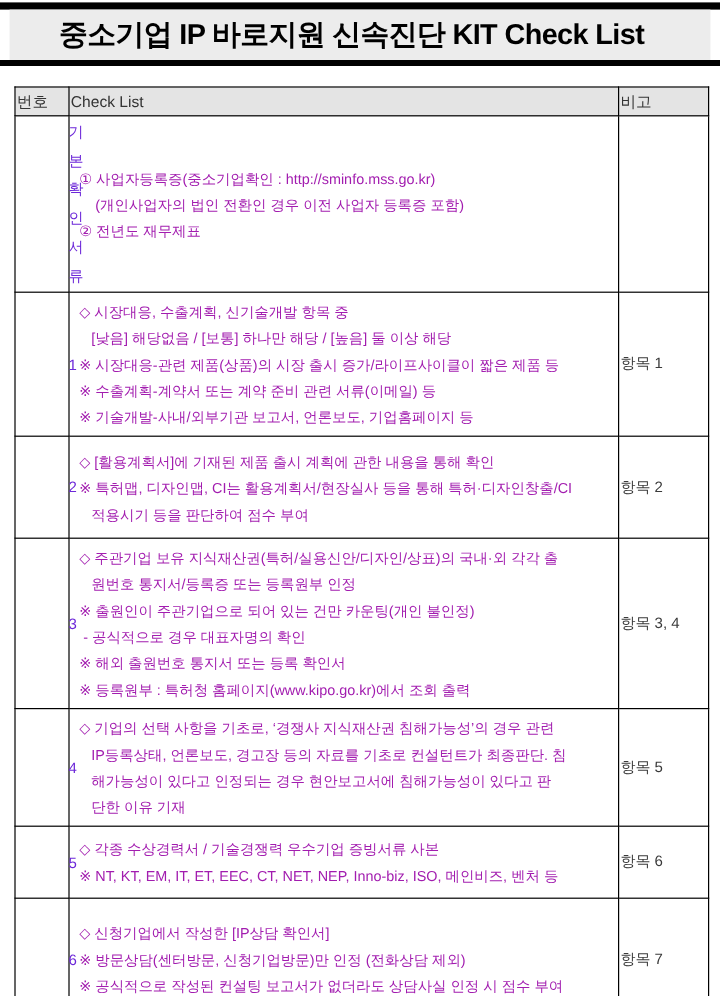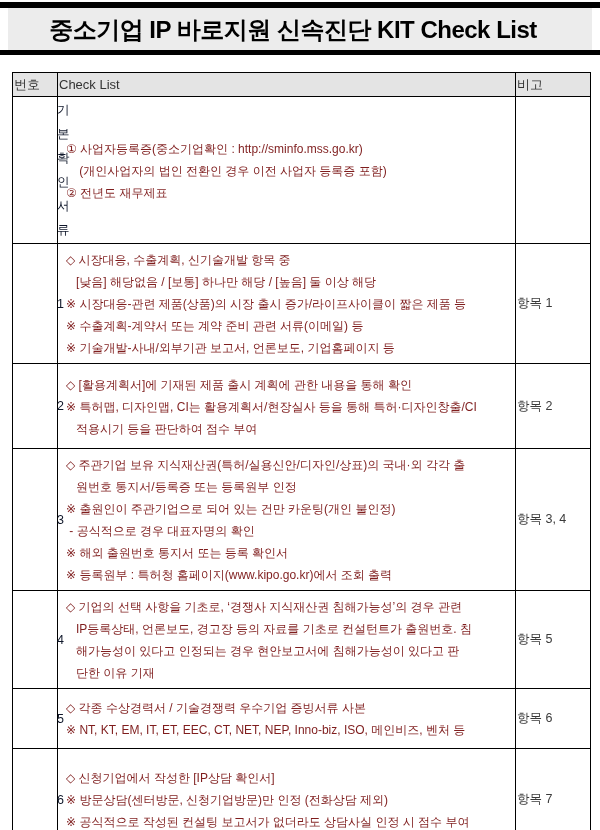--- a/index.html
+++ b/index.html
@@ -51,29 +51,29 @@
     background: #e4e4e4;
     font-weight: 400;
     font-size: 13px;
     color: #333333;
     text-align: left;
   }
   td.no {
     text-align: center;
     font-size: 12.5px;
     line-height: 24px;
-    color: #0f172a;
+    color: #6d28d9;
     white-space: pre-wrap;
     padding-left: 44px;
   }
   td.content {
     padding: 5px 7px 4px 8px;
     font-size: 12px;
     line-height: 22px;
-    color: #7f1d1d;
+    color: #a21caf;
     white-space: pre-wrap;
     word-break: keep-all;
     overflow-wrap: break-word;
   }
   td.note {
     text-align: left;
     font-size: 12.5px;
     color: #3a3a3a;
     white-space: nowrap;
   }
@@ -135,21 +135,21 @@
    원번호 통지서/등록증 또는 등록원부 인정
 ※ 출원인이 주관기업으로 되어 있는 건만 카운팅(개인 불인정)
  - 공식적으로 경우 대표자명의 확인
 ※ 해외 출원번호 통지서 또는 등록 확인서
 ※ 등록원부 : 특허청 홈페이지(www.kipo.go.kr)에서 조회 출력</td>
           <td class="note">항목 3, 4</td>
         </tr>
         <tr style="height:93px">
           <td class="no">4</td>
           <td class="content">◇ 기업의 선택 사항을 기초로, ‘경쟁사 지식재산권 침해가능성’의 경우 관련
-   IP등록상태, 언론보도, 경고장 등의 자료를 기초로 컨설턴트가 출원번호. 침
+   IP등록상태, 언론보도, 경고장 등의 자료를 기초로 컨설턴트가 최종판단. 침
    해가능성이 있다고 인정되는 경우 현안보고서에 침해가능성이 있다고 판
    단한 이유 기재</td>
           <td class="note">항목 5</td>
         </tr>
         <tr style="height:60px">
           <td class="no">5</td>
           <td class="content">◇ 각종 수상경력서 / 기술경쟁력 우수기업 증빙서류 사본
 ※ NT, KT, EM, IT, ET, EEC, CT, NET, NEP, Inno-biz, ISO, 메인비즈, 벤처 등</td>
           <td class="note">항목 6</td>
         </tr>

